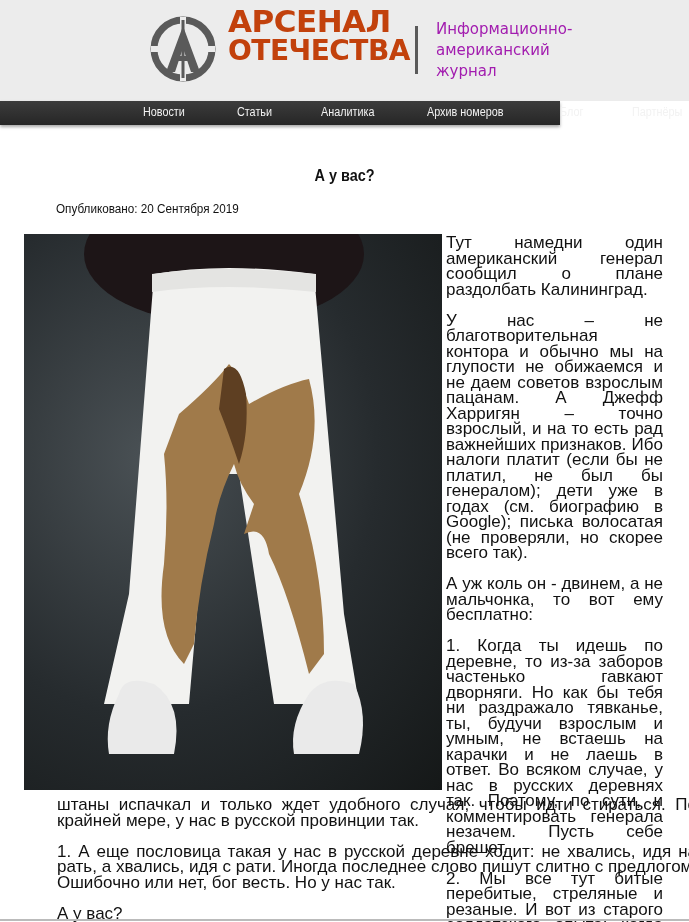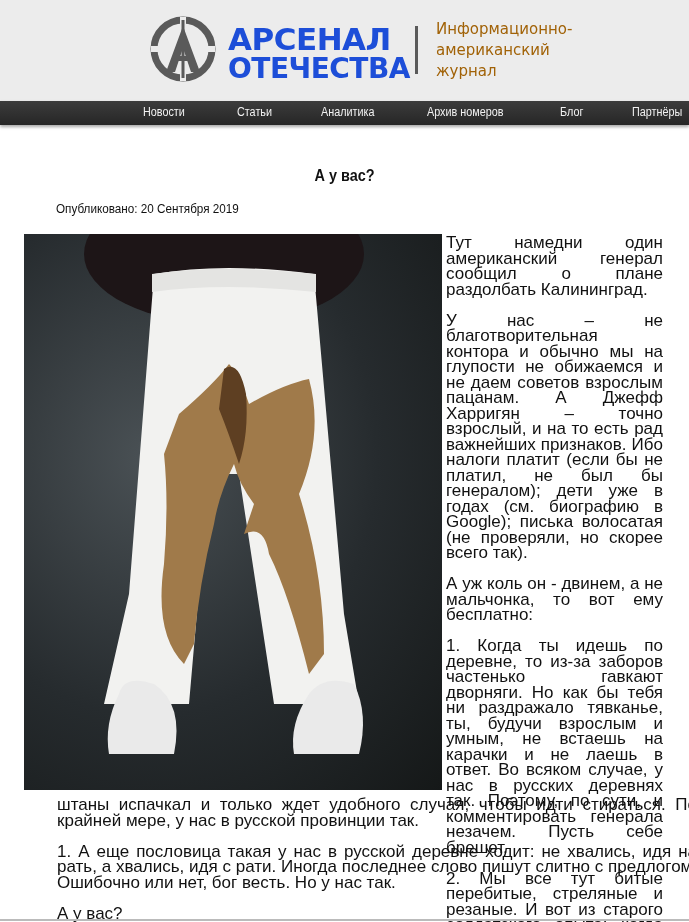--- a/index.html
+++ b/index.html
@@ -1,25 +1,25 @@
 <!DOCTYPE html>
 <html><head>
 <meta charset="utf-8">
 <style>
   html,body{margin:0;padding:0;}
   body{width:689px;height:922px;overflow:hidden;background:#fff;font-family:"Liberation Sans",sans-serif;color:#111;position:relative;}
   .header{position:absolute;left:0;top:0;width:689px;height:101px;background:#ececec;}
   .logo{position:absolute;left:150px;top:16px;width:66px;height:66px;}
-  .brand{position:absolute;left:228px;top:24px;font-family:"DejaVu Sans",sans-serif;font-weight:bold;color:#1d4ed8;line-height:30px;letter-spacing:-0.5px;}
+  .brand{position:absolute;left:228px;top:6px;font-family:"DejaVu Sans",sans-serif;font-weight:bold;color:#c2410c;line-height:30px;letter-spacing:-0.5px;}
   .brand .l1{font-size:31px;display:block;}
   .brand .l2{font-size:28px;display:block;}
   .vsep{position:absolute;left:415px;top:26px;width:3px;height:48px;background:#5a5a5a;}
-  .tagline{position:absolute;left:436px;top:19px;font-family:"DejaVu Sans",sans-serif;font-size:15px;line-height:21px;color:#a16207;}
+  .tagline{position:absolute;left:436px;top:19px;font-family:"DejaVu Sans",sans-serif;font-size:15px;line-height:21px;color:#a21caf;}
   .tagline span{display:block;}
-  .nav{position:absolute;left:0;top:101px;width:689px;height:24px;background:linear-gradient(#3c3c3c,#262626);box-shadow:0 2px 3px rgba(0,0,0,.35);}
+  .nav{position:absolute;left:0;top:101px;width:560px;height:24px;background:linear-gradient(#3c3c3c,#262626);box-shadow:0 2px 3px rgba(0,0,0,.35);}
   .nav a{position:absolute;top:4px;font-family:"Liberation Sans",sans-serif;font-size:12px;color:#f2f2f2;text-decoration:none;transform:scaleX(.9);transform-origin:left;}
   .title{position:absolute;left:0;width:689px;top:166px;text-align:center;font-weight:bold;font-size:17px;transform:scaleX(.85);}
   .pubdate{position:absolute;left:56px;top:201px;font-size:13px;transform:scaleX(.9);transform-origin:left;}
   .photo{position:absolute;left:24px;top:234px;width:418px;height:556px;background:radial-gradient(ellipse at 30% 40%,#4a5155 0%,#262b2e 55%,#151818 100%);overflow:hidden;}
   .text-block{position:absolute;font-size:17px;line-height:15.5px;text-align:justify;}
   .right-col{left:446px;top:235px;width:217px;}
   .right-col p{margin:0 0 15.5px 0;}
   .bottom{left:24px;top:797px;width:640px;margin-left:33px;}
   .bottom p{margin:0 0 15.5px 0;}
   .footer-line{position:absolute;left:0;top:919px;width:689px;height:2px;background:#bbb;}

